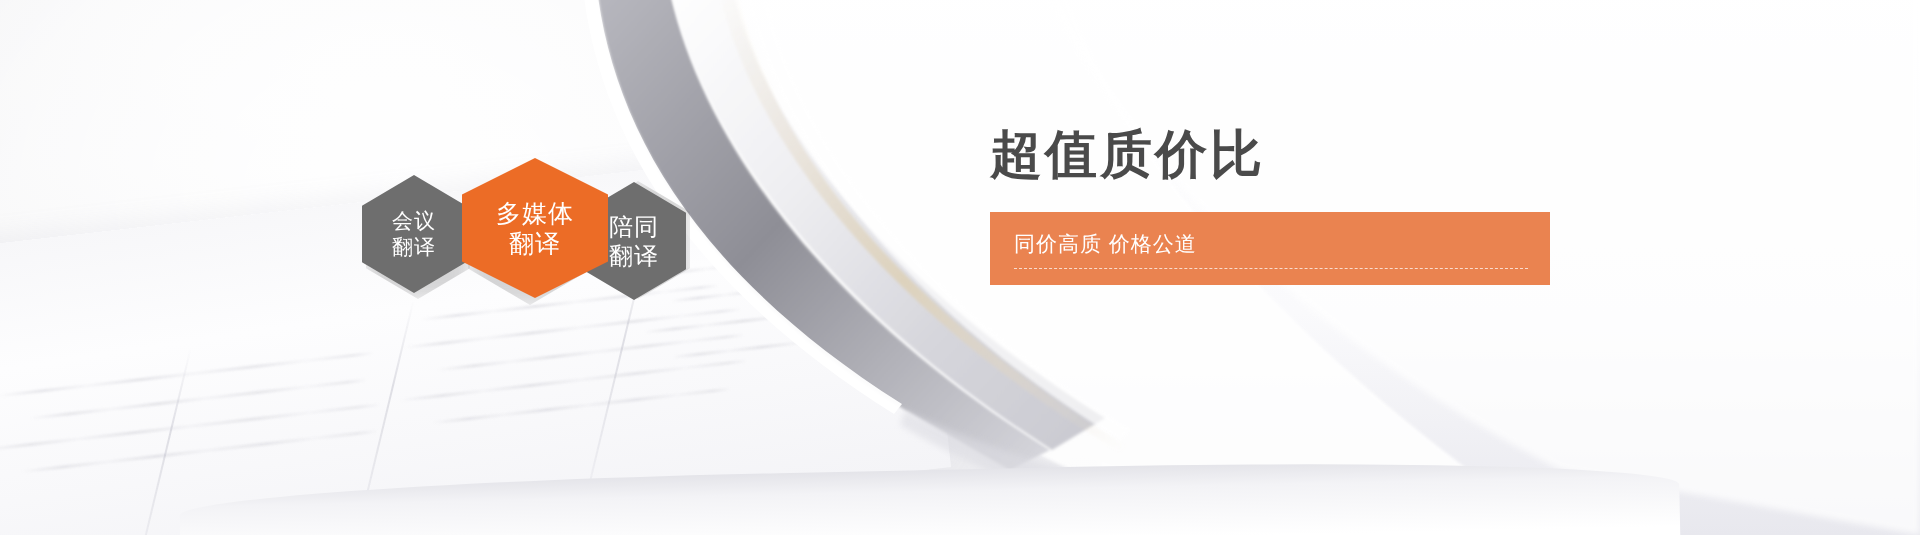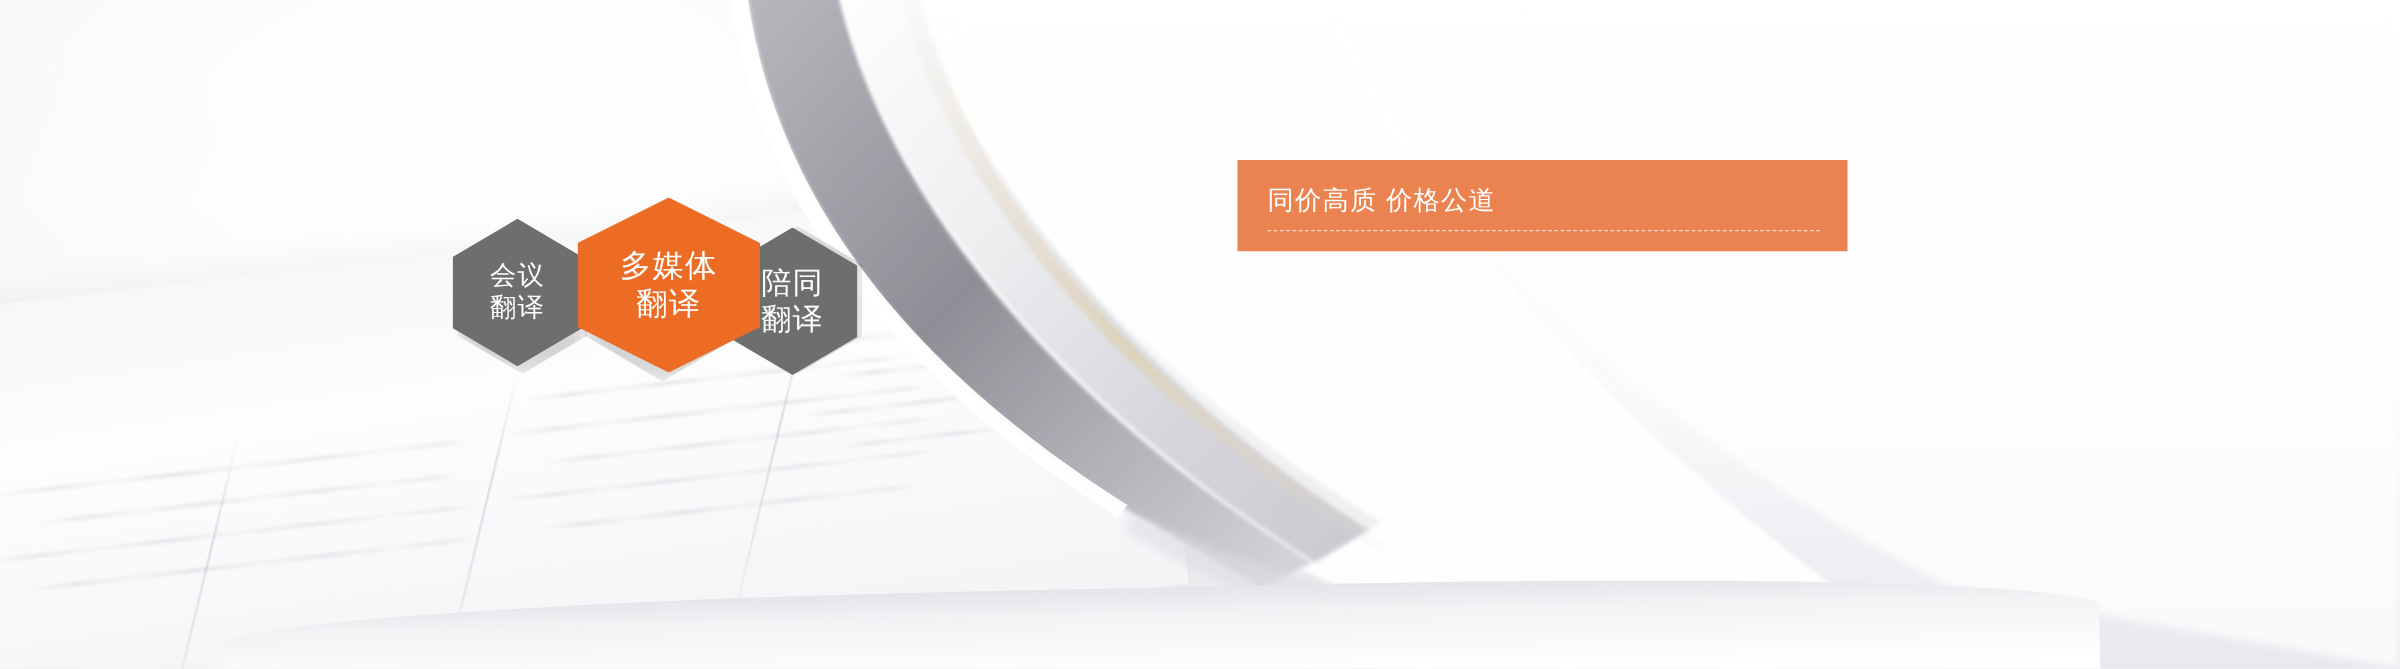--- a/index.html
+++ b/index.html
@@ -148,21 +148,21 @@
   .headline {
     font-size: 52px;
     font-weight: bold;
     color: #4a4a4a;
     letter-spacing: 3px;
     line-height: 1;
     margin: 0 0 32px 0;
     white-space: nowrap;
   }
   .promo-box {
-    width: 488px;
+    width: 560px;
     background: #ea8350;
     padding: 14px 0 16px 0;
     box-sizing: border-box;
   }
   .promo-line1 {
     color: #ffffff;
     font-size: 21px;
     letter-spacing: 1px;
     padding: 4px 0 10px 24px;
     white-space: nowrap;
@@ -286,20 +286,21 @@
       <span>翻译</span>
     </div>
 
     <div class="hex hex-gray hex-3">
       <span>陪同</span>
       <span>翻译</span>
     </div>
   </div>
 
   <div class="copy">
+    <h1 class="headline">超值质价比</h1>
 
     <div class="promo-box">
       <div class="promo-line1">同价高质  价格公道</div>
       <div class="promo-divider"></div>
     </div>
   </div>
 
 </div>
 
 </body></html>

